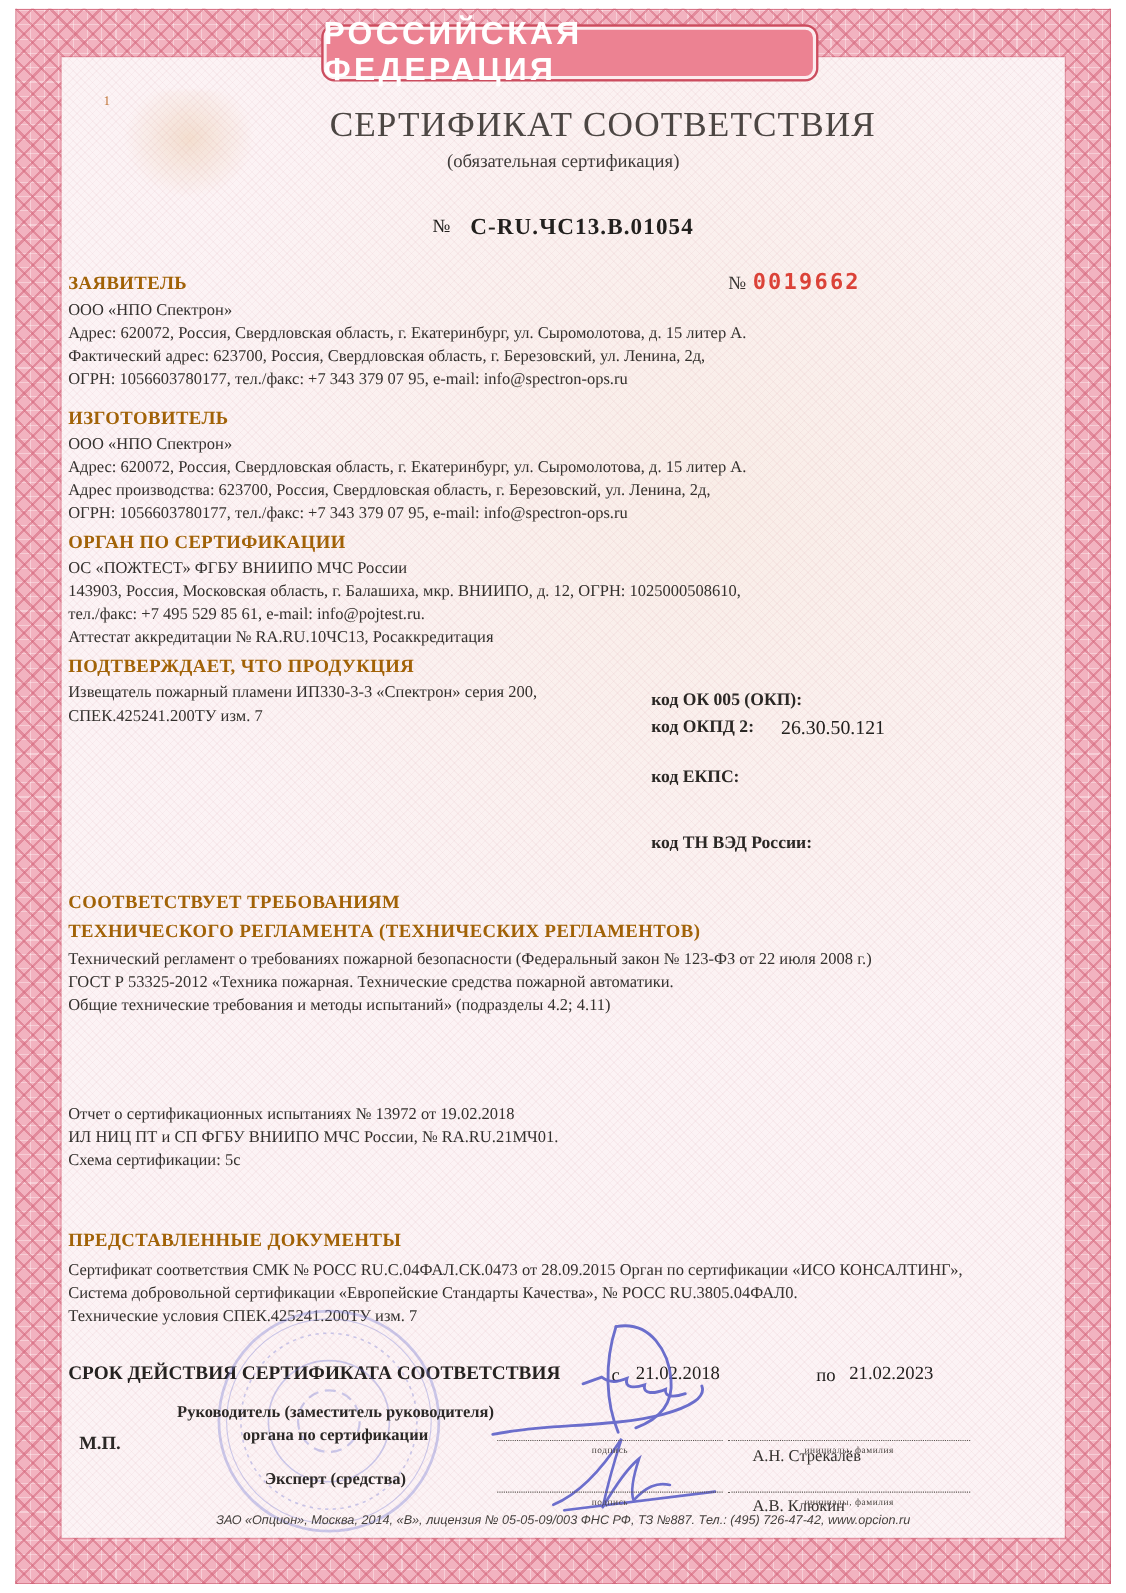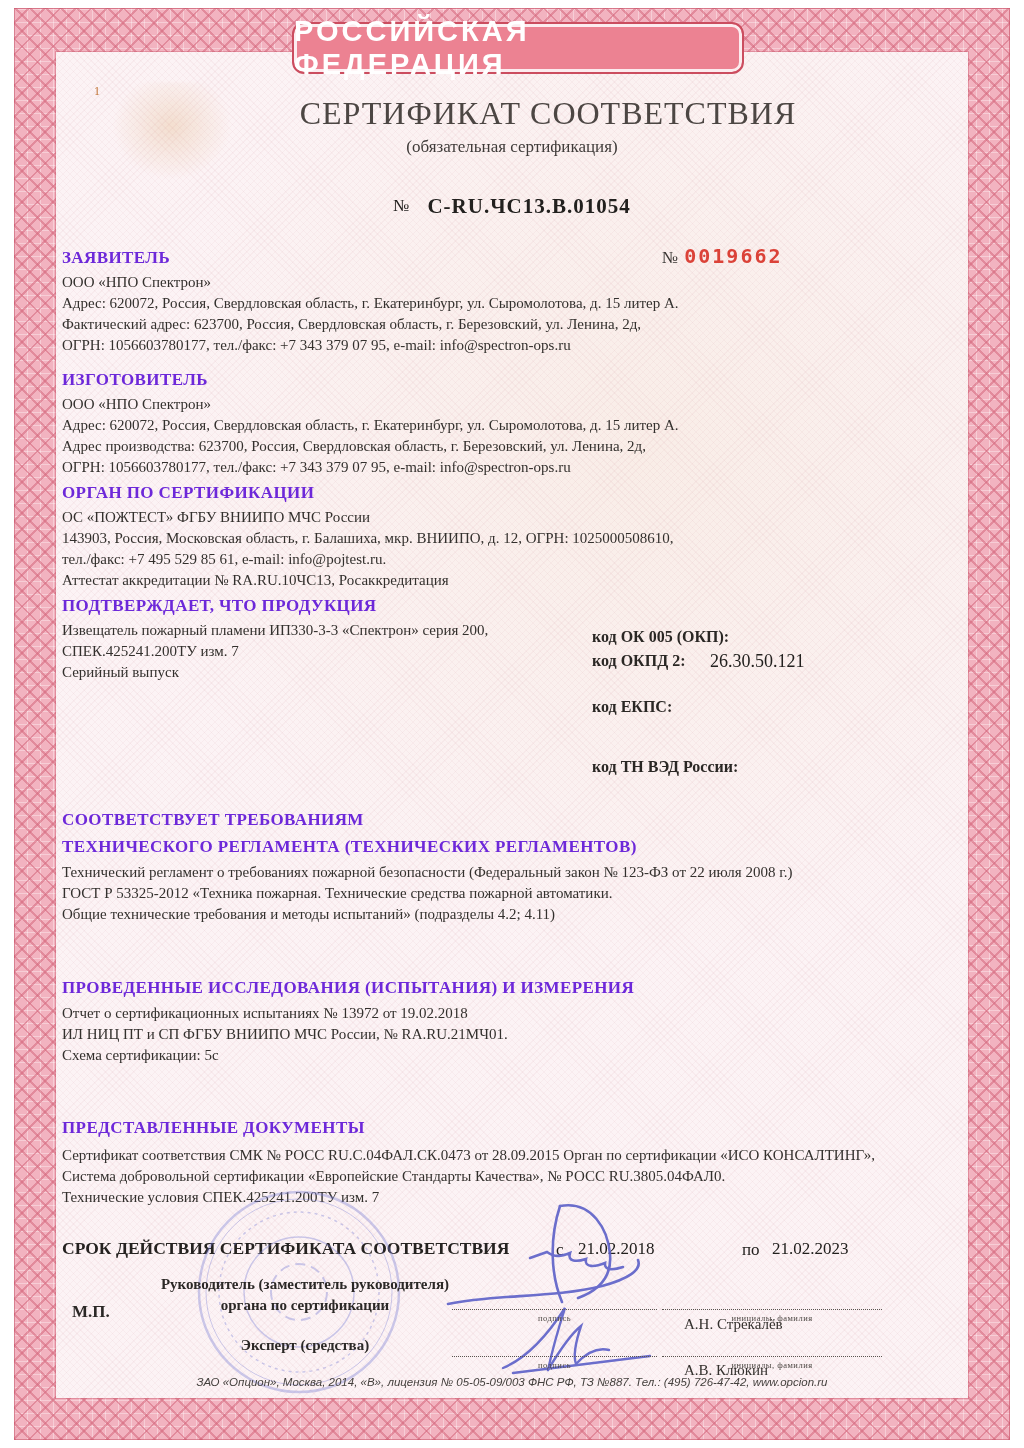--- a/index.html
+++ b/index.html
@@ -46,21 +46,21 @@
     position:absolute; left:0; top:137px; width:100%; text-align:center;
     font-size:17px; color:#3f3b39;
   }
   .cert-no-row{
     position:absolute; left:0; top:194px; width:100%; text-align:center;
     color:#22201e;
   }
   .cert-no-row .nosym{font-size:17px; vertical-align:2px; margin-right:18px;}
   .cert-no-row .noval{font-size:21px; font-weight:bold; letter-spacing:1px;font-family:Liberation Serif, serif;}
   .sec-head{
-    position:absolute; font-size:17px; font-weight:bold; letter-spacing:.4px; color:#6d28d9;
+    position:absolute; font-size:17px; font-weight:bold; letter-spacing:.4px; color:#a16207;
   }
   .body-block{position:absolute; font-size:15px; line-height:21px; color:#33302d;}
   .blank-no{position:absolute; left:662px; top:244px; white-space:nowrap;}
   .blank-no .nosym{font-size:17px; color:#3a3734; margin-right:6px;}
   .blank-no .digits{
     font-family:"DejaVu Sans Mono", monospace; font-size:20px; font-weight:bold;
     color:#db4238; letter-spacing:2px;
   }
   .code-label{position:absolute; font-size:16px; font-weight:bold; color:#2a2724; white-space:nowrap;}
   .code-value{position:absolute; font-size:18px; color:#22201e; white-space:nowrap;}
@@ -127,37 +127,35 @@
     <div>ОС «ПОЖТЕСТ» ФГБУ ВНИИПО МЧС России</div>
     <div>143903, Россия, Московская область, г. Балашиха, мкр. ВНИИПО, д. 12, ОГРН: 1025000508610,</div>
     <div>тел./факс: +7 495 529 85 61, e-mail: info@pojtest.ru.</div>
     <div>Аттестат аккредитации № RA.RU.10ЧС13, Росаккредитация</div>
   </div>
 
   <div class="sec-head" style="left:62px; top:596px;">ПОДТВЕРЖДАЕТ, ЧТО ПРОДУКЦИЯ</div>
   <div class="body-block" style="left:62px; top:620px; width:520px;">
     <div>Извещатель пожарный пламени ИП330-3-3 «Спектрон» серия 200,</div>
     <div>СПЕК.425241.200ТУ изм. 7</div>
-    <div>Серийный выпуск</div>
   </div>
   <div class="code-label" style="left:592px; top:628px;">код ОК 005 (ОКП):</div>
   <div class="code-label" style="left:592px; top:652px;">код ОКПД 2:</div>
   <div class="code-value" style="left:710px; top:651px;">26.30.50.121</div>
   <div class="code-label" style="left:592px; top:698px;">код ЕКПС:</div>
   <div class="code-label" style="left:592px; top:758px;">код ТН ВЭД России:</div>
 
   <div class="sec-head" style="left:62px; top:810px;">СООТВЕТСТВУЕТ ТРЕБОВАНИЯМ</div>
   <div class="sec-head" style="left:62px; top:837px;">ТЕХНИЧЕСКОГО РЕГЛАМЕНТА (ТЕХНИЧЕСКИХ РЕГЛАМЕНТОВ)</div>
   <div class="body-block" style="left:62px; top:862px; width:890px;">
     <div>Технический регламент о требованиях пожарной безопасности (Федеральный закон № 123-ФЗ от 22 июля 2008 г.)</div>
     <div>ГОСТ Р 53325-2012 «Техника пожарная. Технические средства пожарной автоматики.</div>
     <div>Общие технические требования и методы испытаний» (подразделы 4.2; 4.11)</div>
   </div>
 
-  <div class="sec-head" style="left:62px; top:978px;">ПРОВЕДЕННЫЕ ИССЛЕДОВАНИЯ (ИСПЫТАНИЯ) И ИЗМЕРЕНИЯ</div>
   <div class="body-block" style="left:62px; top:1003px; width:880px;">
     <div>Отчет о сертификационных испытаниях № 13972 от 19.02.2018</div>
     <div>ИЛ НИЦ ПТ и СП ФГБУ ВНИИПО МЧС России, № RA.RU.21МЧ01.</div>
     <div>Схема сертификации: 5с</div>
   </div>
 
   <div class="sec-head" style="left:62px; top:1118px;">ПРЕДСТАВЛЕННЫЕ ДОКУМЕНТЫ</div>
   <div class="body-block" style="left:62px; top:1145px; width:890px;">
     <div>Сертификат соответствия СМК № РОСС RU.С.04ФАЛ.СК.0473 от 28.09.2015 Орган по сертификации «ИСО КОНСАЛТИНГ»,</div>
     <div>Система добровольной сертификации «Европейские Стандарты Качества», № РОСС RU.3805.04ФАЛ0.</div>

